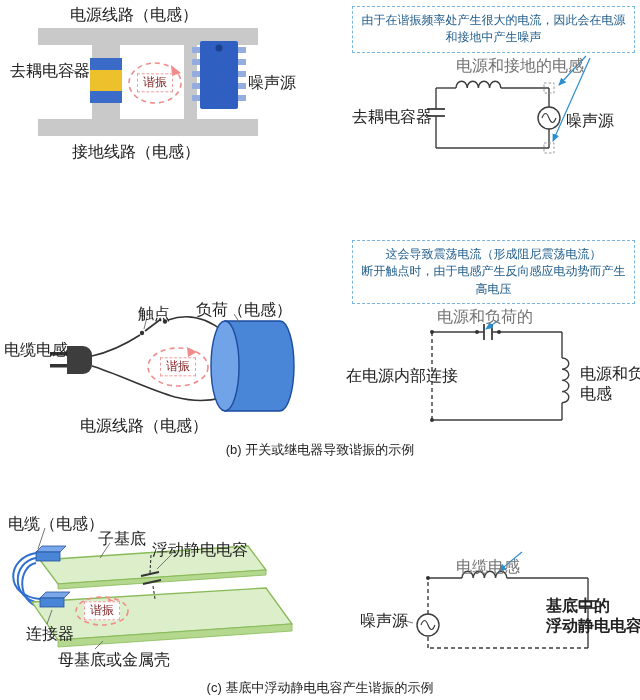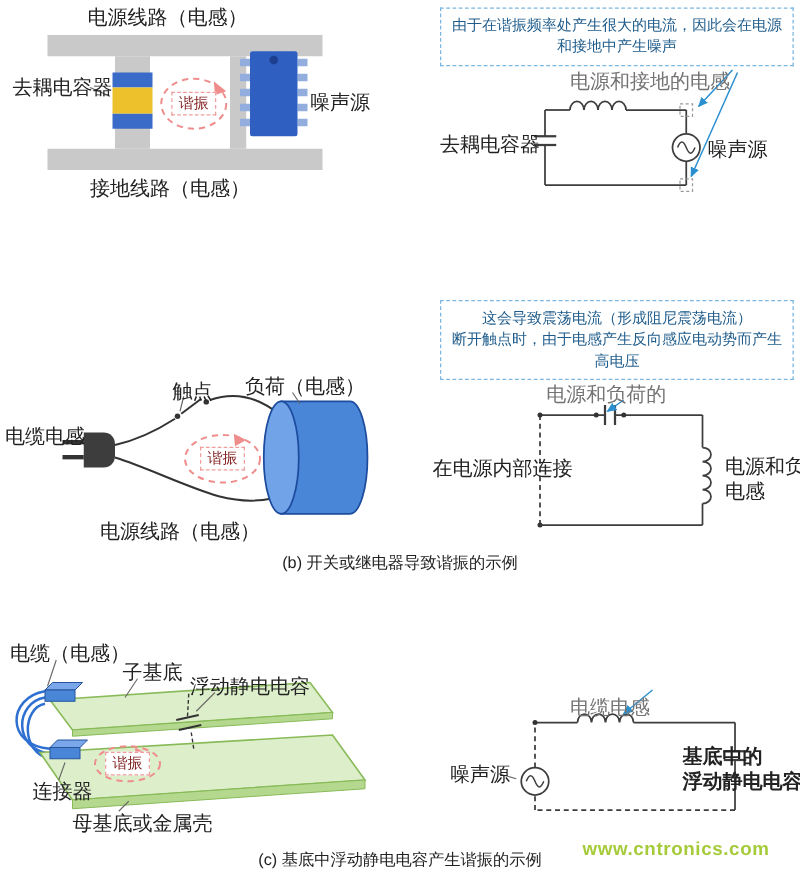--- a/index.html
+++ b/index.html
@@ -243,15 +243,14 @@
   <div class="lbl" style="left:58px;top:650px;">母基底或金属壳</div>
 
   <div class="lbl lbl-blue" style="left:456px;top:557px;">电缆电感</div>
   <div class="lbl" style="left:360px;top:611px;">噪声源</div>
   <div class="lbl l2" style="left:546px;top:596px;font-weight:bold;">
     <div>基底中的</div>
     <div>浮动静电电容</div>
   </div>
   <div class="caption" style="left:150px;top:679px;width:340px;">(c) 基底中浮动静电电容产生谐振的示例</div>
 
-  <div class="wm" style="left:466px;top:671px;">www.cntronics.com</div>
 
 </div>
 
 </body></html>

